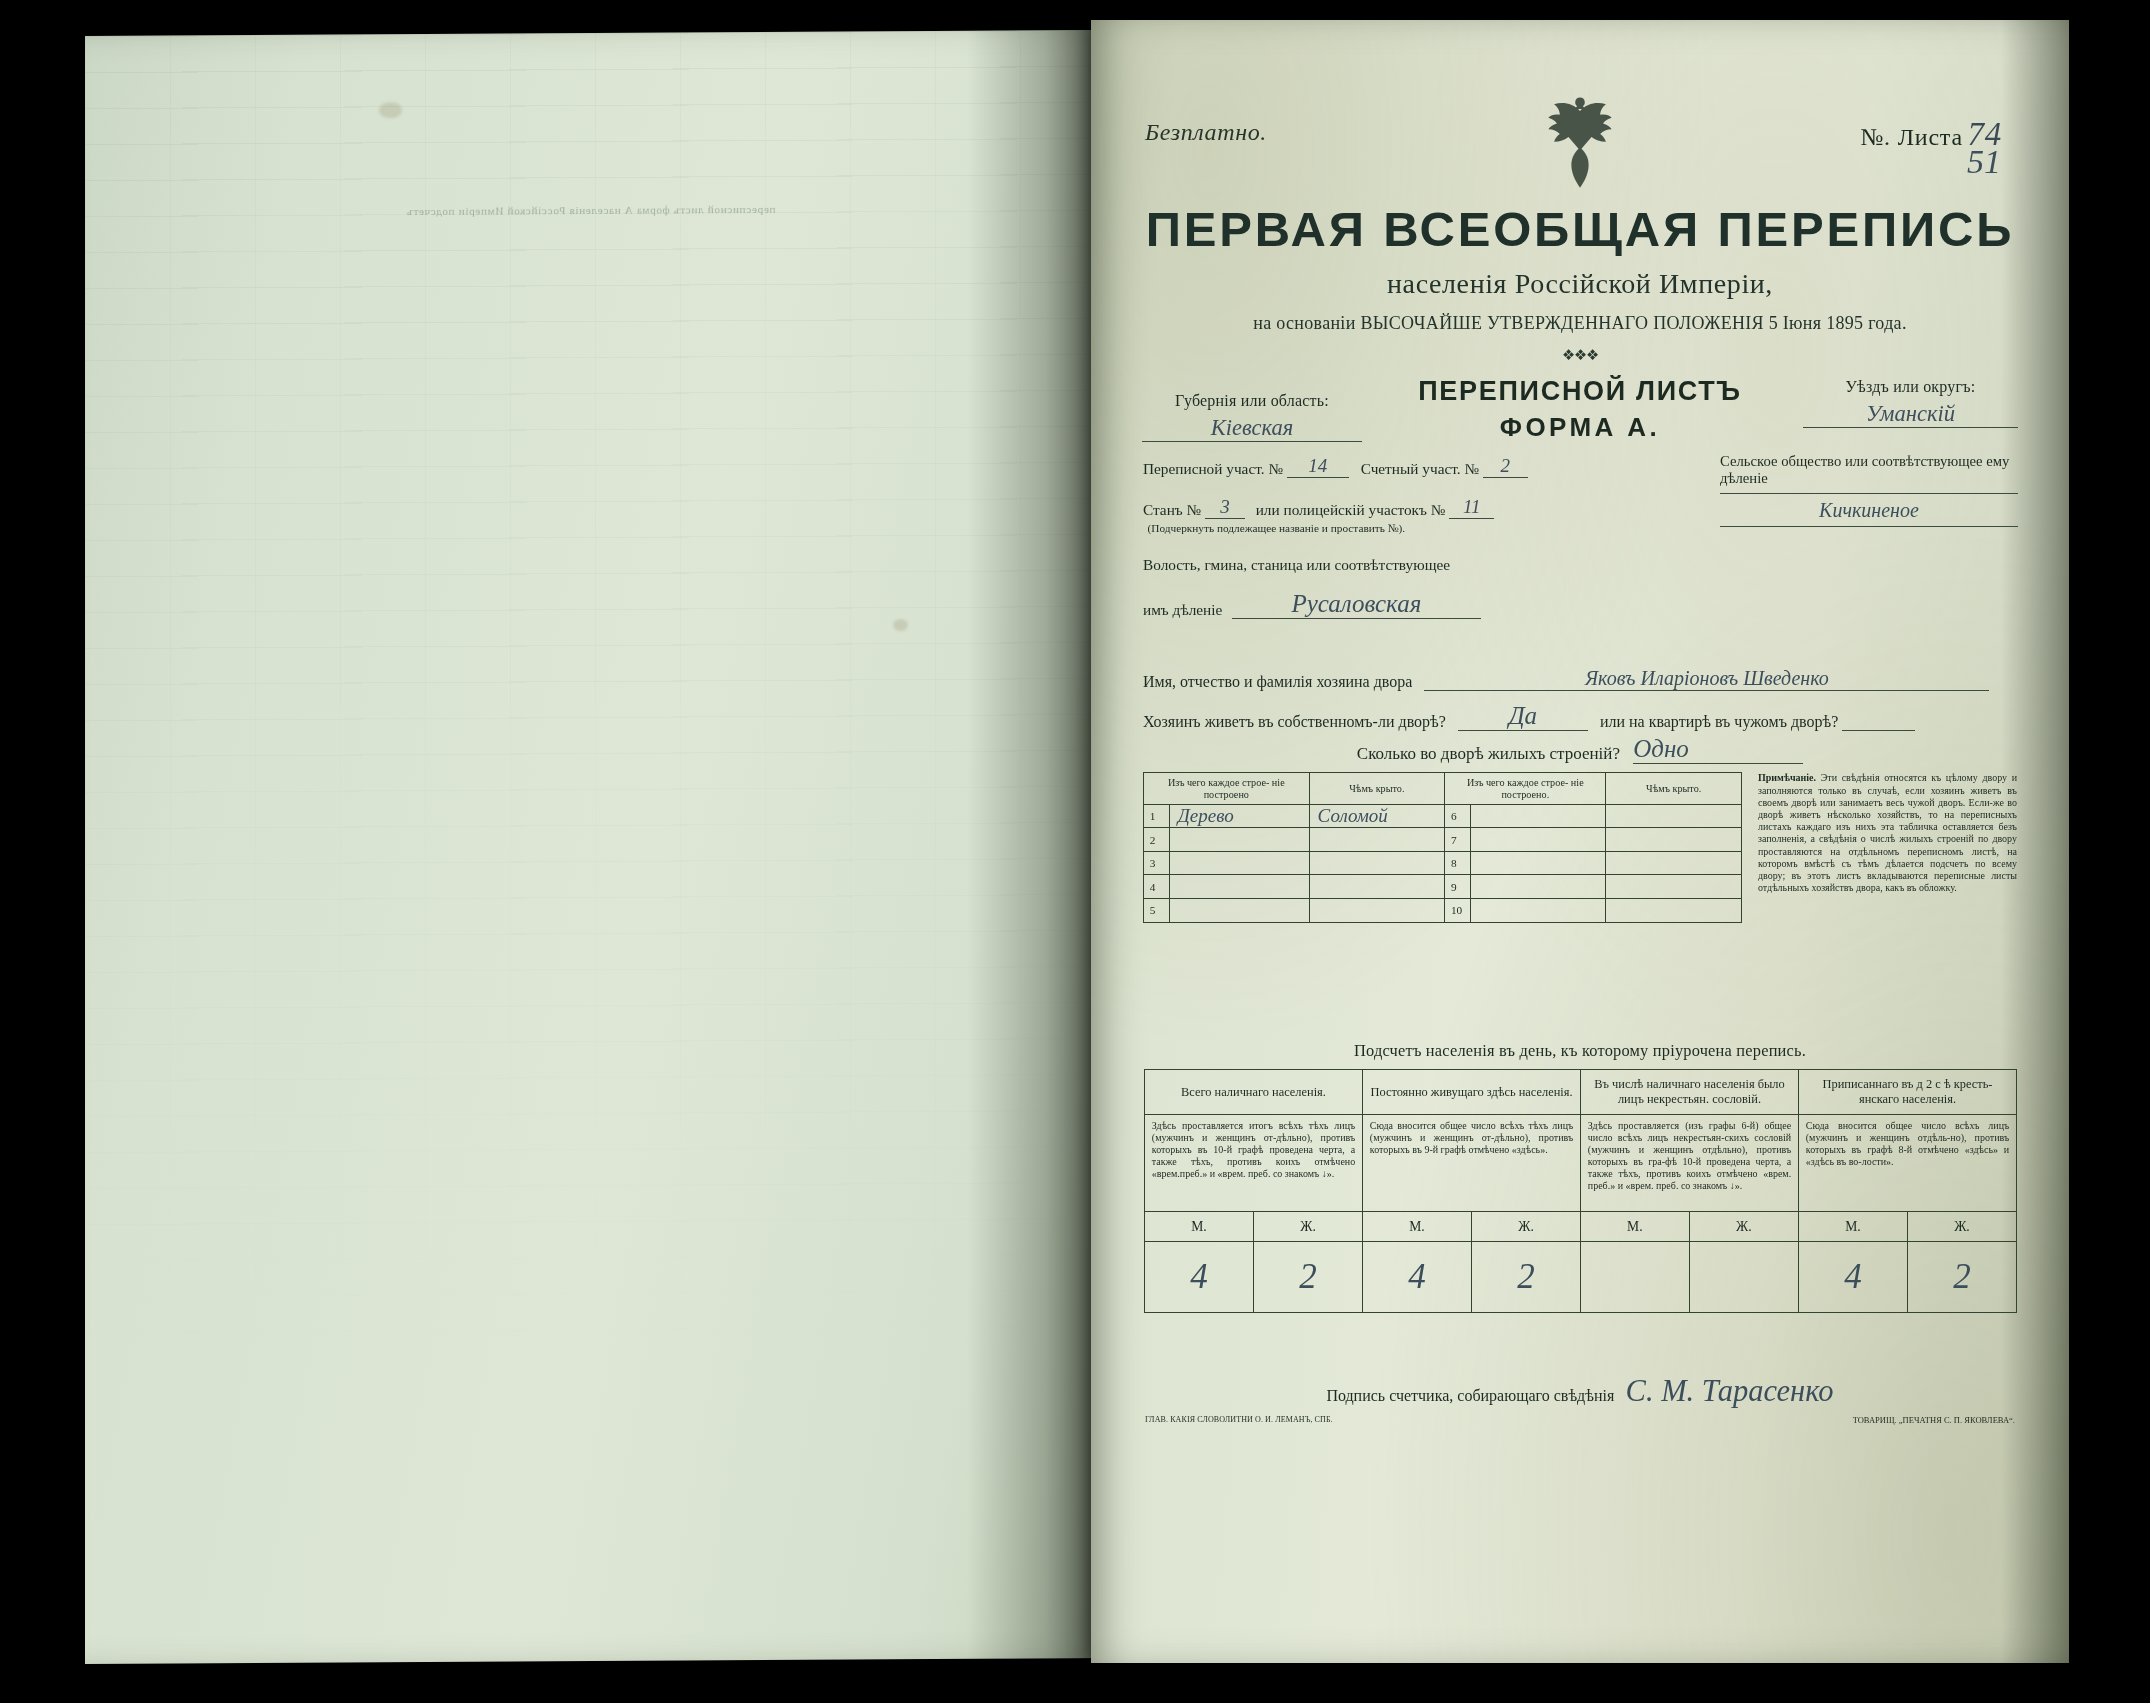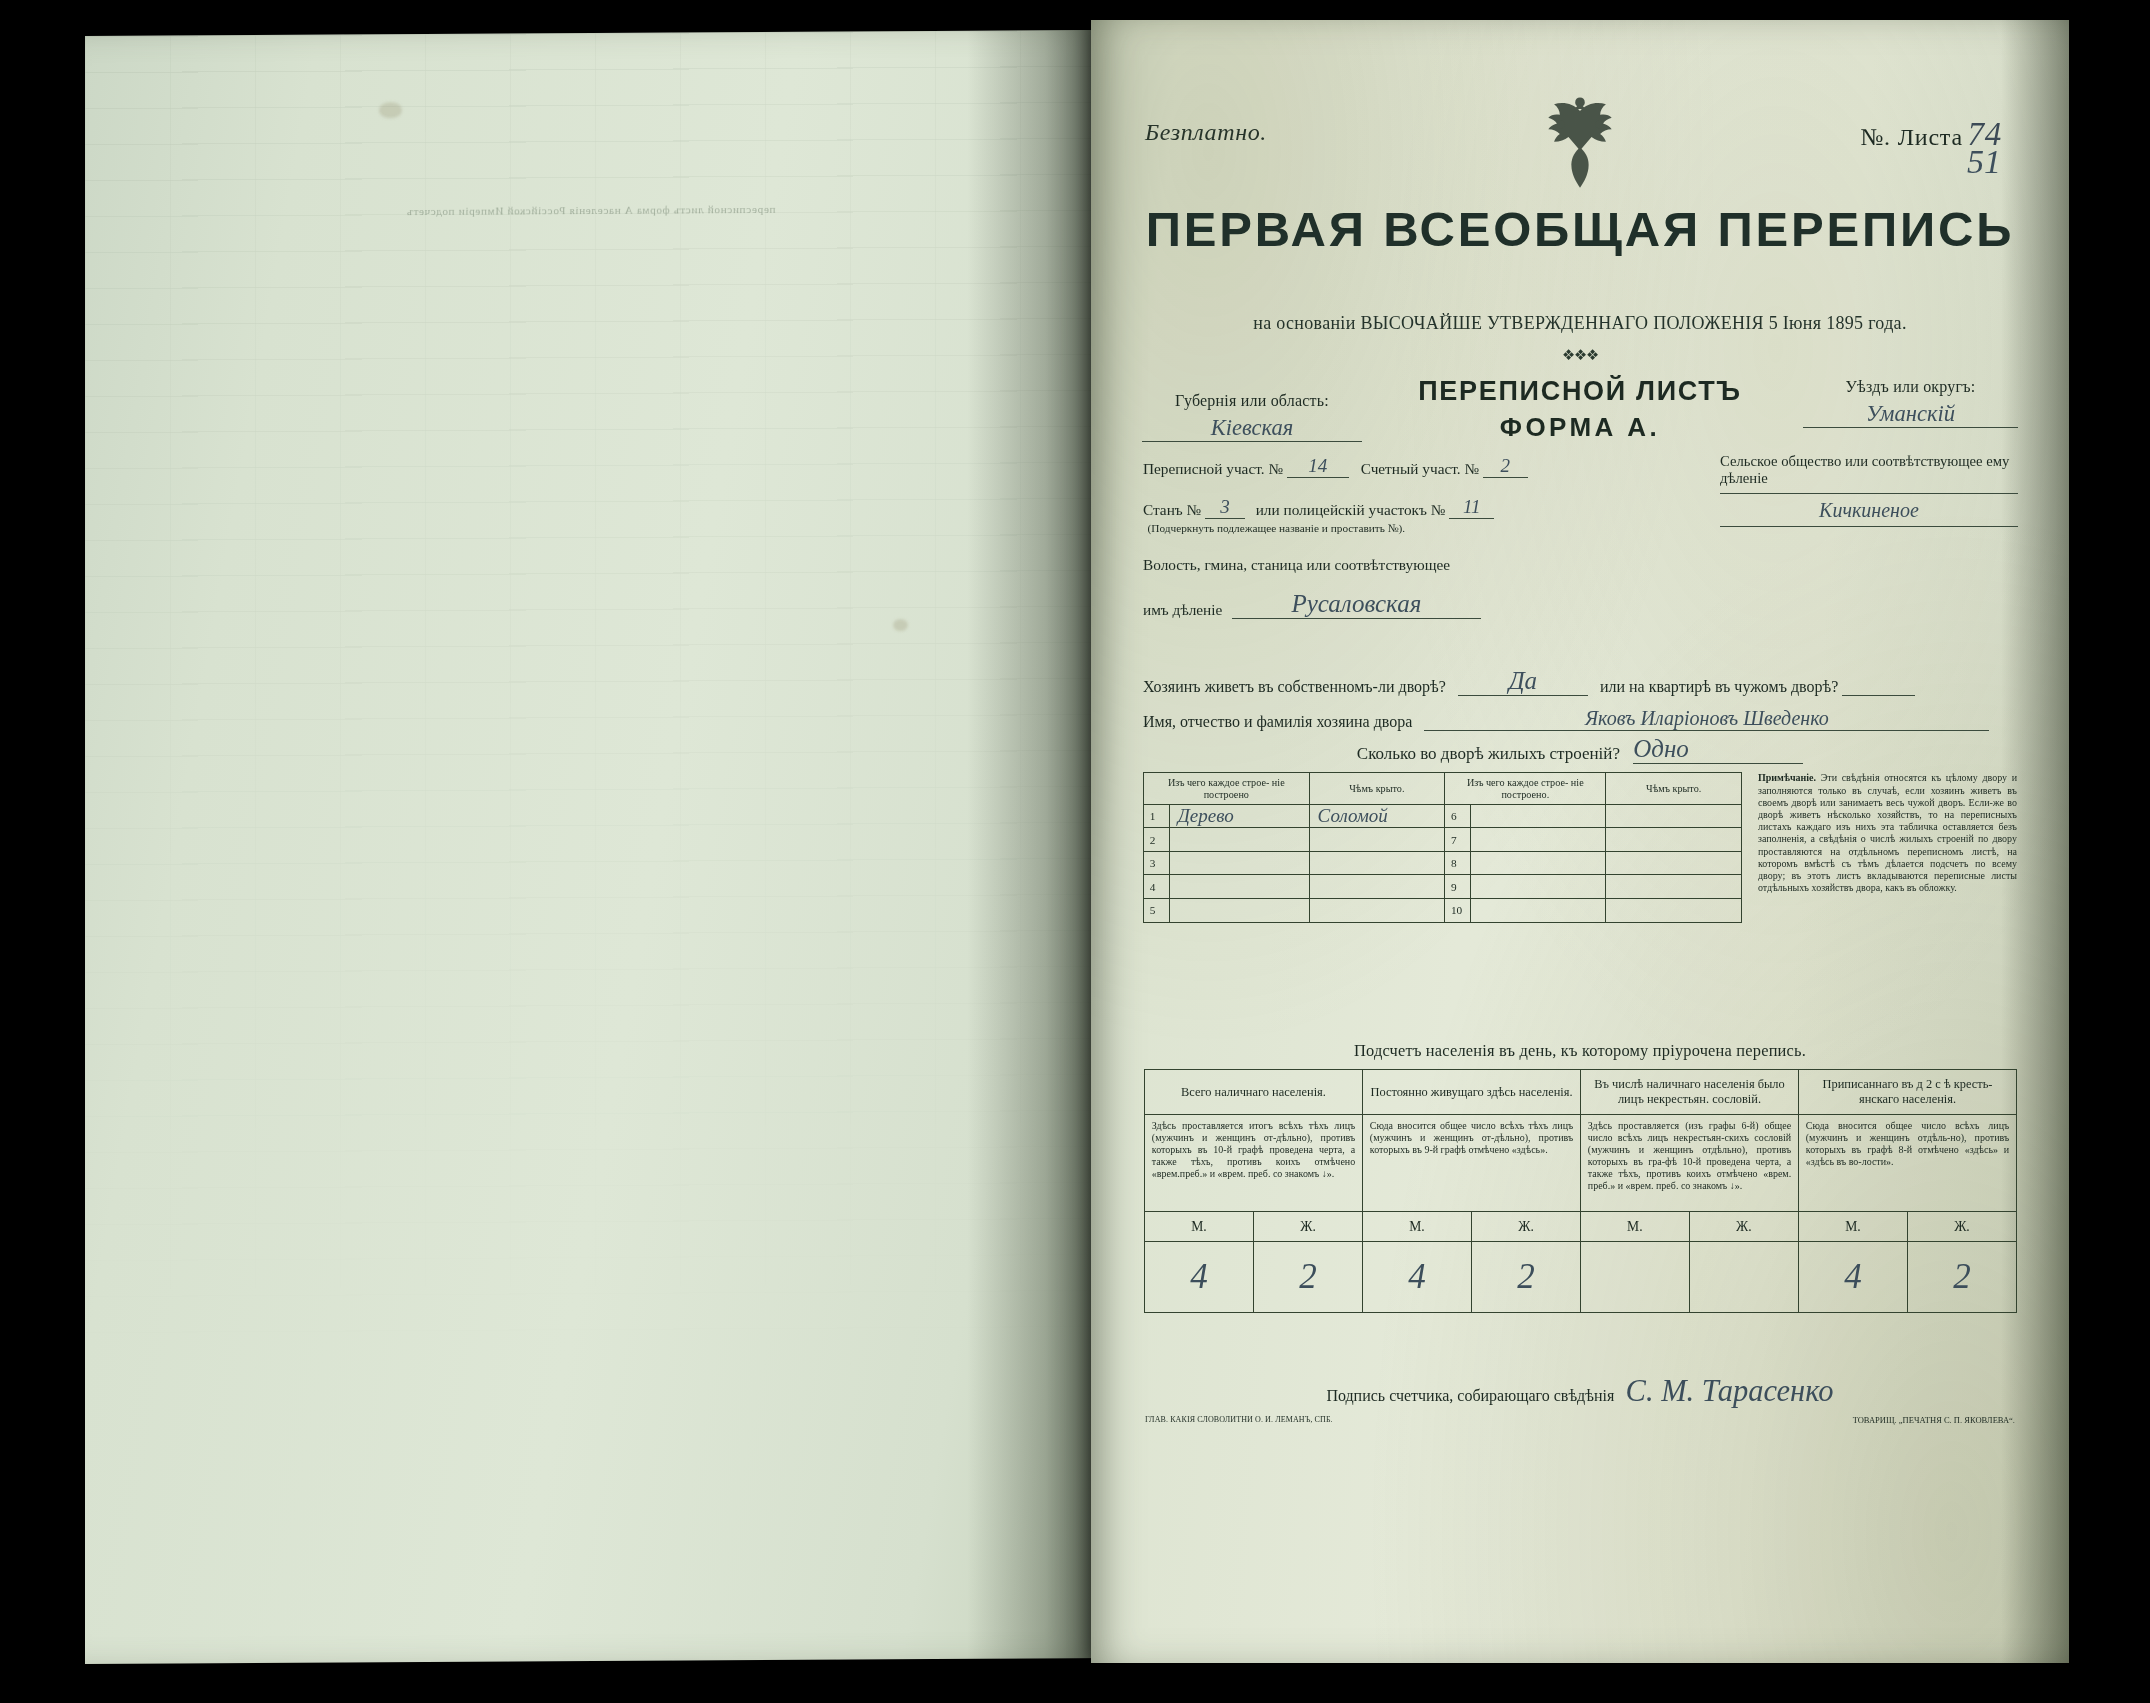--- a/index.html
+++ b/index.html
@@ -342,20 +342,21 @@
             <circle cx="70" cy="36" r="4"></circle>
         </g>
       </svg>
 
       <div class="sheet-no">
         <span>№. Листа</span><span class="hand">74</span>
       </div>
       <div class="sheet-no-sub hw">51</div>
 
       <div class="title-main">ПЕРВАЯ ВСЕОБЩАЯ ПЕРЕПИСЬ</div>
+      <div class="title-sub1">населенія Россійской Имперіи,</div>
       <div class="title-sub2">на основаніи ВЫСОЧАЙШЕ УТВЕРЖДЕННАГО ПОЛОЖЕНІЯ 5 Іюня 1895 года.</div>
       <div class="divider-orn">❖❖❖</div>
 
       <div class="band">
         <div class="cell band-left" style="border:none;">
           <div class="lbl">Губернія или область:</div>
           <div class="rule hw">Кіевская</div>
         </div>
         <div class="band-center">
           <div class="l1">ПЕРЕПИСНОЙ ЛИСТЪ</div>
@@ -393,28 +394,28 @@
         <div class="rside" style="top:-2.3px;">
           <div style="font-size:14.7px;">Сельское  общество или соотвѣтствующее ему дѣленіе</div>
           <div style="border-bottom:1.1px solid #3b4b3d; height:3.4px; margin-top:2.3px;"></div>
           <div class="hwlg" style="text-align:center; margin-top:5.7px; border-bottom:1.1px solid #3b4b3d; padding-bottom:3.4px;">Кичкиненое</div>
         </div>
 
       </div>
 
       <div class="owner">
         <div class="r">
+          <span>Имя, отчество и фамилія хозяина двора</span>
+          <span class="ln hwlg" style="width:565px; text-align:center; margin-left:8px;">Яковъ Иларіоновъ Шведенко</span>
+        </div>
+        <div class="r">
           <span>Хозяинъ живетъ въ собственномъ-ли дворѣ?</span>
           <span class="ln hwmd" style="width:130px; text-align:center; margin:0 8px;">Да</span>
           <span>или на квартирѣ въ чужомъ дворѣ?</span>
           <span class="ln" style="width:73px; height:19px;"></span>
-        </div>
-        <div class="r">
-          <span>Имя, отчество и фамилія хозяина двора</span>
-          <span class="ln hwlg" style="width:565px; text-align:center; margin-left:8px;">Яковъ Иларіоновъ Шведенко</span>
         </div>
       </div>
 
       <div class="dwellings">
         <span>Сколько во дворѣ жилыхъ строеній?</span>
         <span class="ln hwmd" style="width:170px; text-align:left; margin-left:9px;">Одно</span>
       </div>
 
       <table class="btable">
         <tbody>

